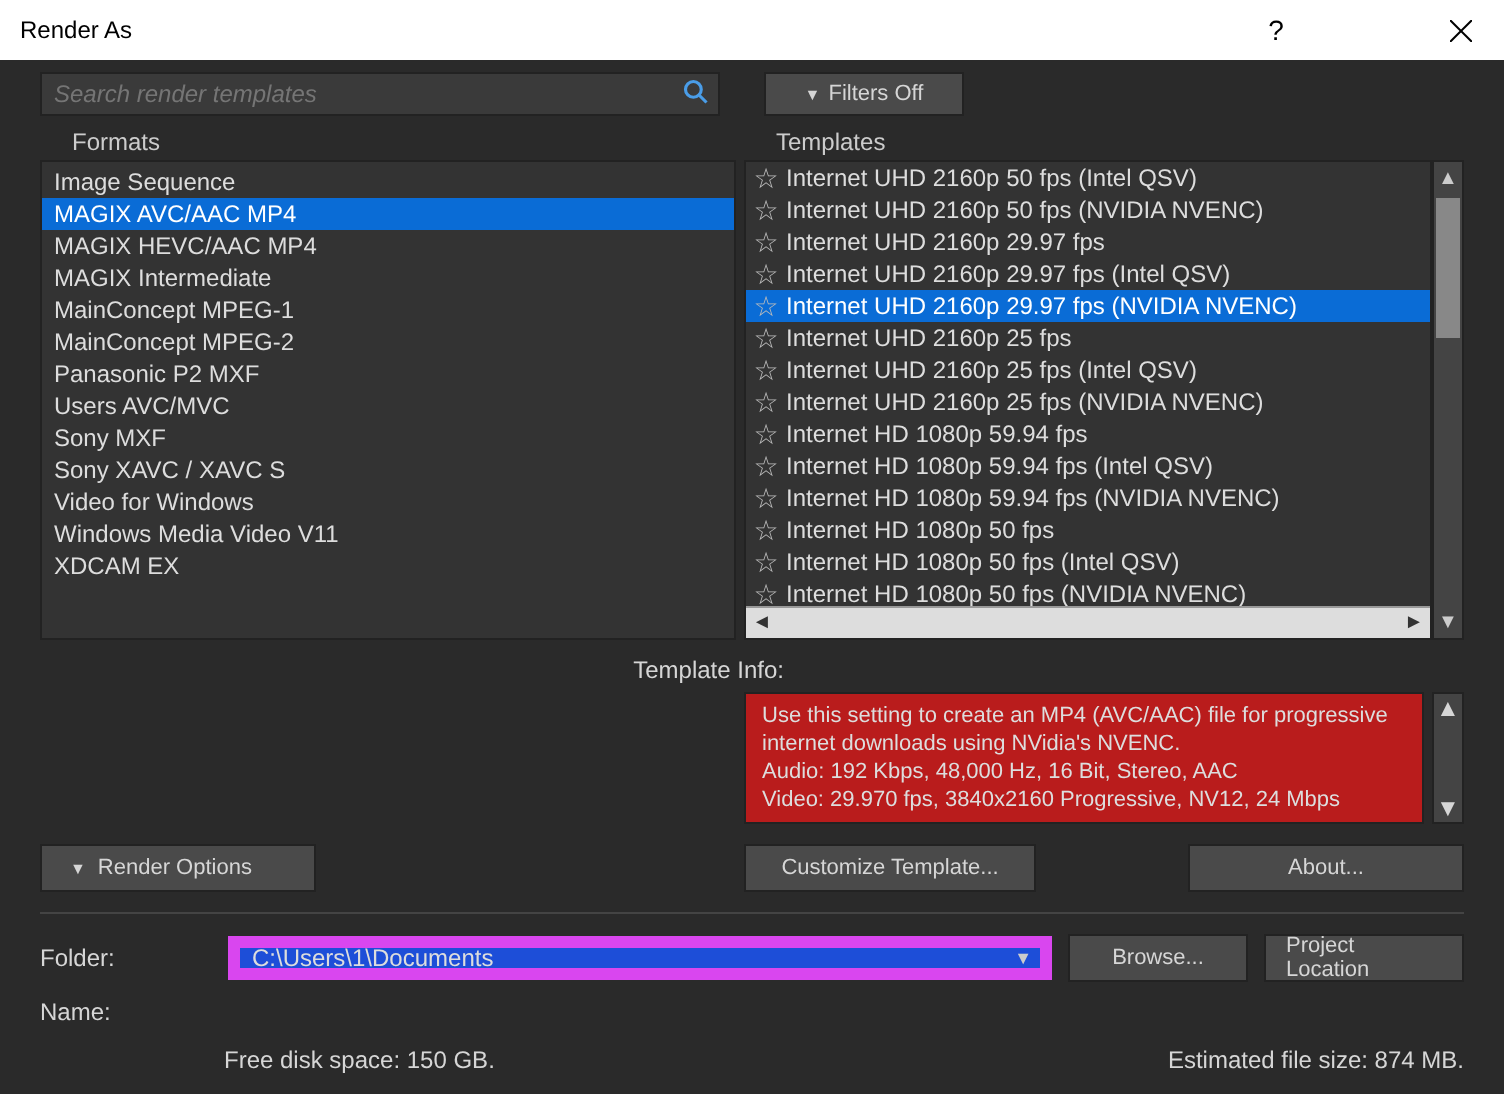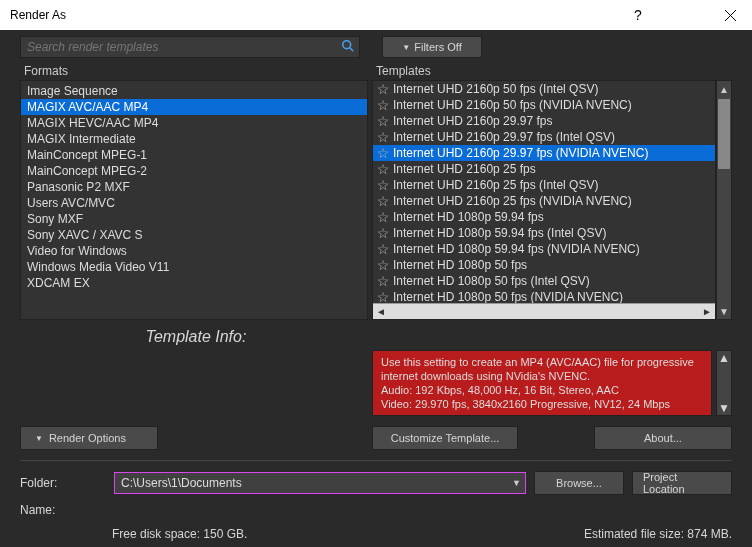--- a/index.html
+++ b/index.html
@@ -12,21 +12,21 @@
 .titlebar .winbtn { width: 44px; height: 30px; display: flex; align-items: center; justify-content: center; color: #000; font-size: 14px; }
 
 .topbar { height: 28px; display: flex; align-items: center; padding: 6px 20px 0 20px; gap: 10px; }
 .searchbox { position: relative; width: 340px; height: 22px; background: #3a3a3a; border: 1px solid #222; display: flex; align-items: center; }
 .searchbox input { flex: 1; background: transparent; border: none; outline: none; color: #0ea5e9; font-style: italic; font-size: 12px; padding: 0 6px; }
 .searchbox .sicon { width: 22px; text-align: center; color: #3a88d8; font-size: 14px; }
 
 .filtersbtn { margin-left: 12px; width: 100px; height: 22px; background: #4a4a4a; border: 1px solid #222; display: flex; align-items: center; justify-content: center; gap: 4px; font-size: 11px; }
 .filtersbtn .tri { font-size: 8px; }
 
-.labelsrow { display: flex; padding: 6px 20px 2px 24px; font-size: 12px; color: #ccc; }
+.labelsrow { display: flex; padding: 6px 20px 2px 36px; font-size: 12px; color: #ccc; }
 .labelsrow .l1 { width: 352px; }
 .labelsrow .l2 { flex: 1; }
 
 .mainlists { display: flex; padding: 0 20px; gap: 4px; height: 240px; }
 
 .formats { width: 348px; background: #333; border: 1px solid #222; overflow: hidden; padding: 2px 0; }
 .formats .item { padding: 1px 6px; font-size: 12px; color: #ddd; white-space: nowrap; }
 .formats .item.sel { background: #0a6cd6; color: #fff; }
 
 .templates-wrap { flex: 1; display: flex; }
@@ -37,39 +37,39 @@
 .templates .row .tlabel { color: #ddd; font-size: 12px; white-space: nowrap; }
 .templates .row.sel { background: #0a6cd6; }
 .templates .row.sel .tlabel { color: #fff; }
 .templates .hscroll { height: 16px; background: #ddd; border-top:1px solid #999; display:flex; align-items:center; justify-content:space-between;}
 .templates .hscroll .ar { width:16px; height:16px; display:flex; align-items:center; justify-content:center; font-size:10px; color:#333;}
 
 .vscroll { width: 16px; background: #444; border:1px solid #222; display:flex; flex-direction:column; align-items:center;}
 .vscroll .arrow { height:16px; font-size:10px; color:#ccc; display:flex; align-items:center; justify-content:center; width:100%;}
 .vscroll .thumb { width:12px; background:#888; margin:2px 0;}
 
-.infolabel { text-align: center; padding: 8px 360px 4px 0; font-size: 16px; font-style: italic; }
+.infolabel { text-align: right; padding: 8px 360px 4px 0; font-size: 12px; }
 
 .inforow { display:flex; padding: 0 20px; gap:4px;}
 .infobox { margin-left: 352px; flex:1; height: 66px; background: #b91c1c; border:1px solid #222; padding: 4px 8px; font-size:11px; line-height:14px; overflow:hidden; }
 .infobox .line { color:#ddd; }
 .vscroll2 { width:16px; background:#444; border:1px solid #222; display:flex; flex-direction:column; align-items:center;}
 
 .btnrow1 { display:flex; padding: 10px 20px 0 20px; gap:8px; align-items:center; }
 .btn { height:24px; background:#4a4a4a; border:1px solid #222; display:flex; align-items:center; justify-content:center; font-size:11px; padding:0 10px; }
 .btn.ren { width:140px; justify-content:flex-start; gap:6px; }
 .btn.ren .tri { font-size:8px; margin-left:4px;}
 .btn.cust { width:148px; margin-left: 206px;}
 .btn.about { width:140px; margin-left: 68px;}
 
 .hr { border:none; border-top:1px solid #444; margin: 10px 20px 6px 20px; }
 
 .fieldrow { display:flex; align-items:center; padding: 4px 20px; gap:8px; }
 .fieldrow .flabel { width:86px; font-size:12px; }
-.fieldrow .finput { flex:1; height:22px; background:#404040; border:1px solid #d946ef; color:#ddd; font-size:12px; padding:0 6px; display:flex; align-items:center; position:relative;}
+.fieldrow .finput { flex:1; height:22px; background:#1d4ed8; border:6px solid #d946ef; color:#ddd; font-size:12px; padding:0 6px; display:flex; align-items:center; position:relative;}
 .fieldrow .finput .dd { position:absolute; right:4px; font-size:9px; color:#ccc;}
 .fieldrow .btn { width:90px;}
 .fieldrow .btn.pl { width:100px;}
 
 .freerow { display:flex; padding: 6px 20px 4px 112px; font-size:12px; }
 .freerow .fr { flex:1; }
 .freerow .est { }
 </style>
 </head>
 <body>

